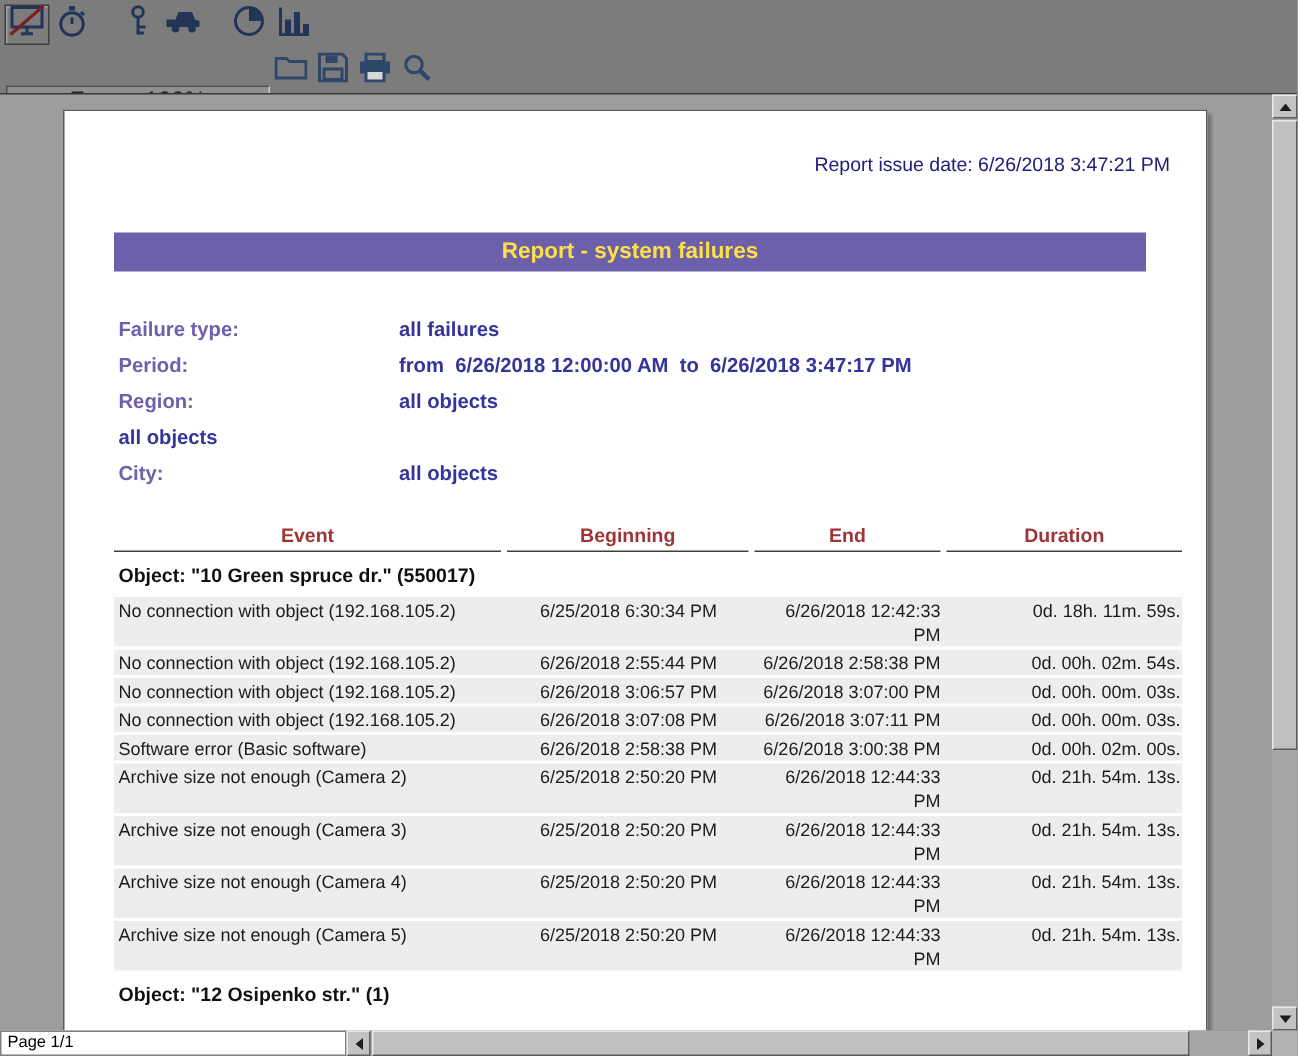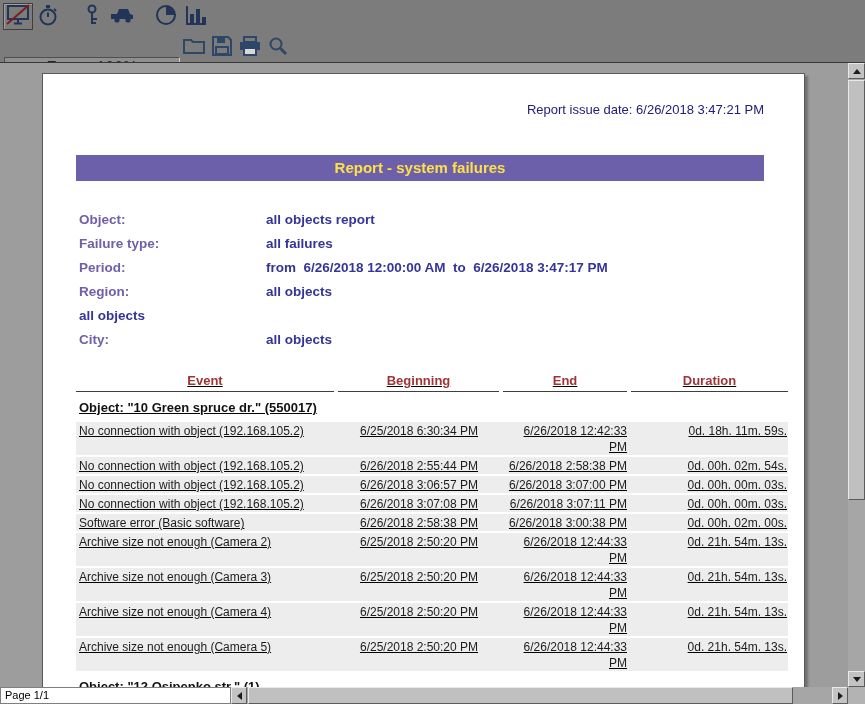--- a/index.html
+++ b/index.html
@@ -26,31 +26,31 @@
            background:transparent; border:none; cursor:pointer; }
   .tbtn2:first-of-type { margin-left:12px; }
 
   
   .viewport { position:absolute; left:0; top:62px; width:848px; height:625px;
               background:#9d9d9d; border-top:1px solid #383838; overflow:hidden; }
   .page { position:absolute; left:42px; top:10px; width:763px; height:900px;
           background:#ffffff; border:1px solid #5a5a5a;
           box-shadow:3px 3px 2px rgba(0,0,0,0.28); }
 
-  .issue-date { margin:28px 40px 0 0; text-align:right; font-size:13px; color:#20207a; }
+  .issue-date { margin:28px 24px 0 0; text-align:right; font-size:13px; color:#20207a; }
 
   .banner { margin:38px 40px 0 33px; height:26px; background:#6c60ab; color:#fde047;
             font-weight:bold; font-size:15px; text-align:center; line-height:26px; }
 
   .fields { margin-top:26px; padding-left:36px; }
   .field-row { display:flex; height:24px; align-items:center; font-weight:bold; font-size:13.5px; }
   .field-label { width:187px; color:#7060aa; }
   .field-value { color:#34349a; white-space:pre; }
 
-  .rtable { margin:22px 18px 0 33px; width:712px; font-size:12px;text-decoration:underline; }
+  .rtable { margin:22px 18px 0 33px; width:712px; font-size:12px; }
   .thead-row { display:flex; height:19px; }
   .th { font-weight:bold; font-size:13px; color:#9e3434; text-align:center;
         border-bottom:1px solid #3f3f3f; line-height:16px; }
   .th.c0 { width:258px; margin-right:4px; }
   .th.c1 { width:161px; margin-right:4px; }
   .th.c2 { width:124px; margin-right:4px; }
   .th.c3 { width:157px; }
 
   .section-title { margin:6px 0 4px 3px; font-weight:bold; font-size:13px; color:#111111;
                    line-height:20px; height:20px; white-space:nowrap; }
@@ -196,24 +196,20 @@
       </span>
     </div>
   </div>
 
   <div class="viewport">
     <div class="page">
       <div class="issue-date">Report issue date: 6/26/2018 3:47:21 PM</div>
       <div class="banner">Report - system failures</div>
       <div class="fields">
           <div class="field-row">
-            <div class="field-label">Object:</div>
-            <div class="field-value">all objects report</div>
-          </div>
-          <div class="field-row">
             <div class="field-label">Failure type:</div>
             <div class="field-value">all failures</div>
           </div>
           <div class="field-row">
             <div class="field-label">Period:</div>
             <div class="field-value">from  6/26/2018 12:00:00 AM  to  6/26/2018 3:47:17 PM</div>
           </div>
           <div class="field-row">
             <div class="field-label">Region:</div>
             <div class="field-value">all objects</div>

